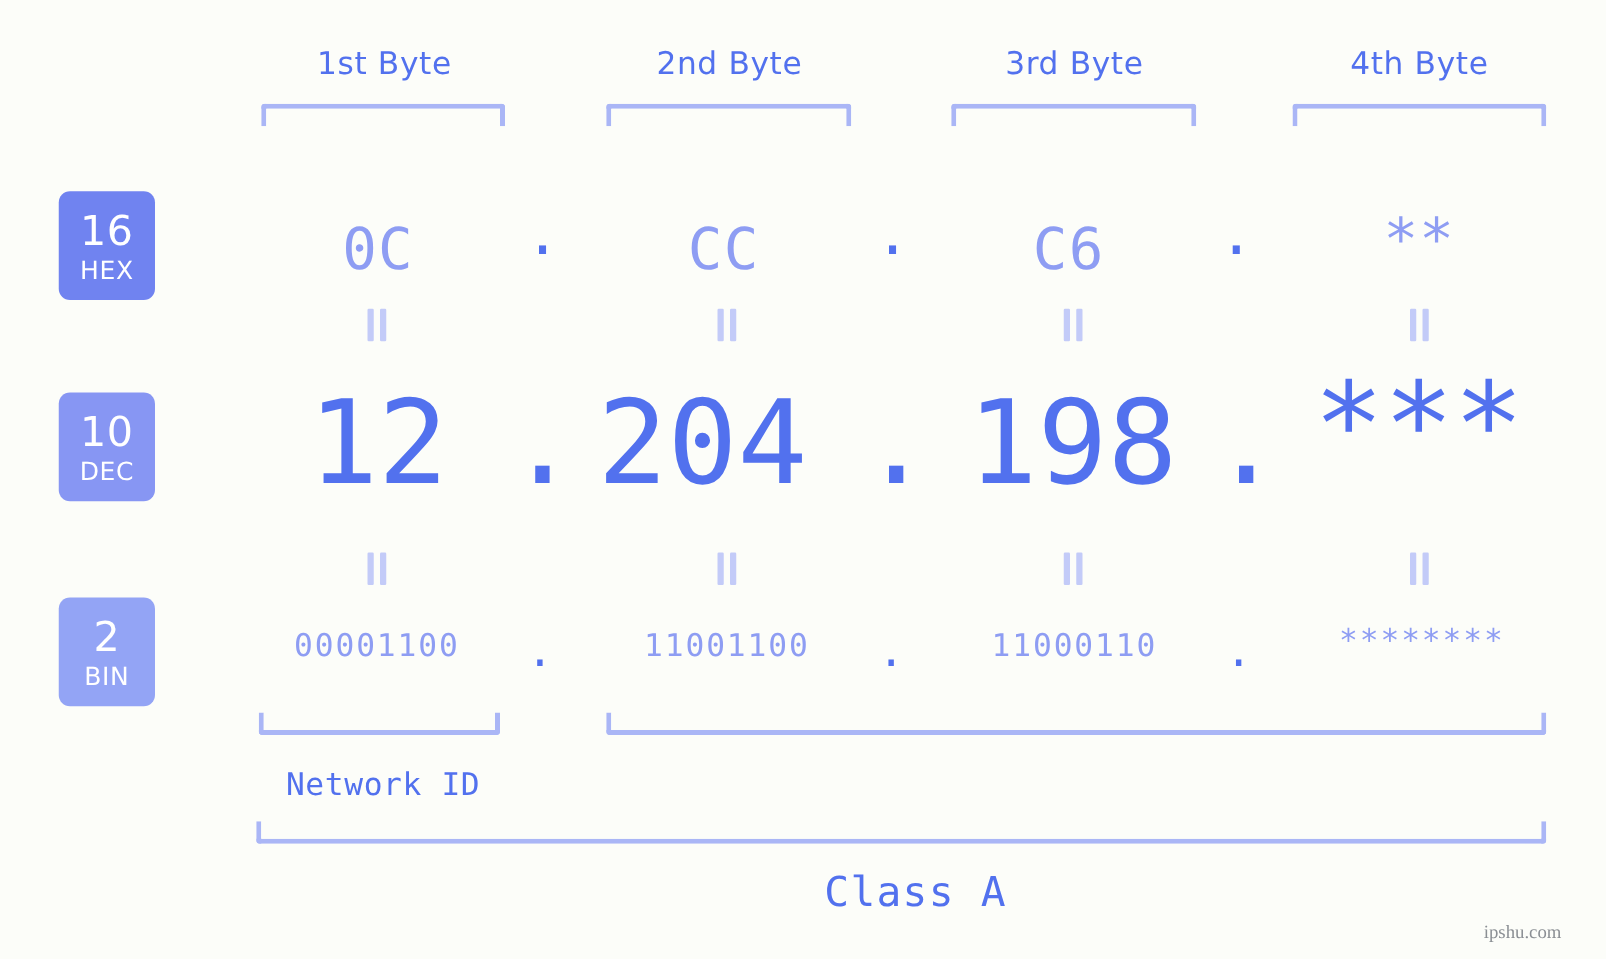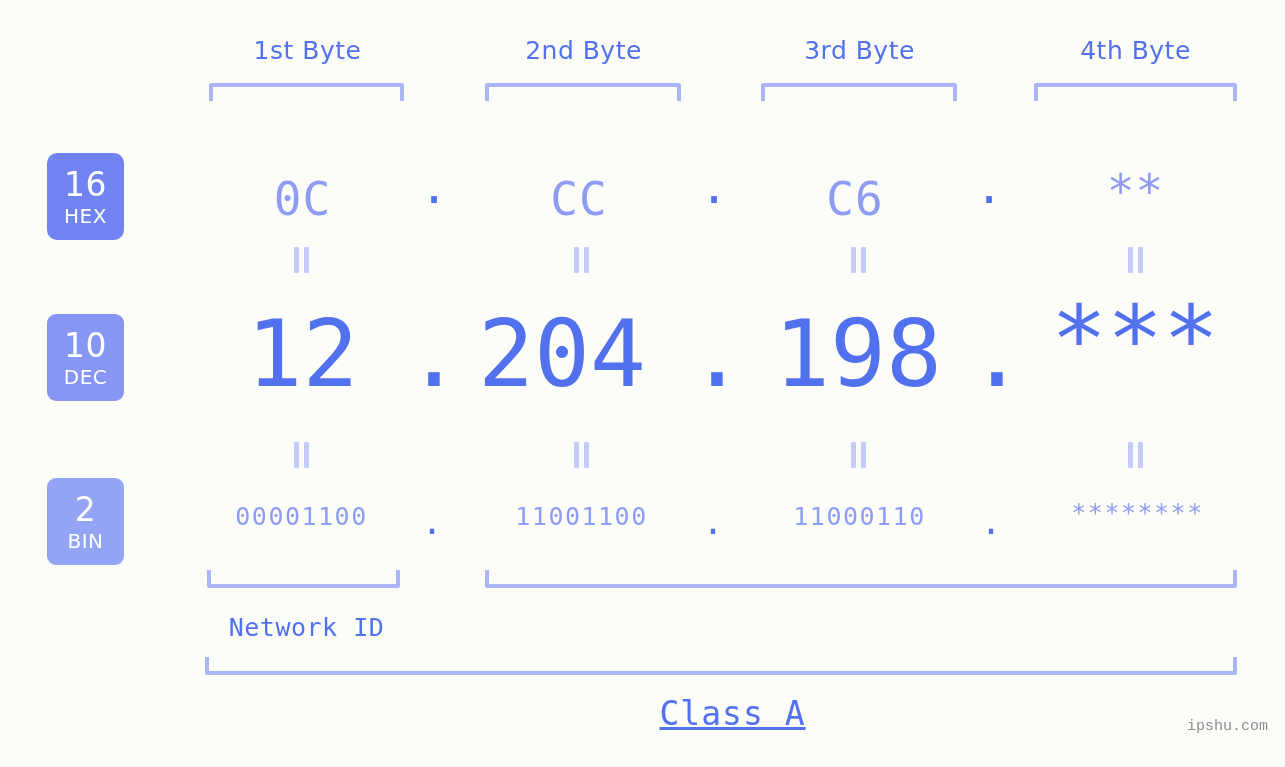--- a/index.html
+++ b/index.html
@@ -141,44 +141,45 @@
     color: #5271ee;
     font-family: "DejaVu Sans Mono", monospace;
     font-size: 33px;
     white-space: nowrap;
     letter-spacing: 1px;
   }
 
   .watermark {
     position: absolute;
     color: #8b8f94;
-    font-family: Liberation Mono, monospace;
+    font-family: Liberation Serif, serif;
     font-size: 15px;
     white-space: nowrap;
+    margin-top: 20px;
   }
 </style>
 </head>
 <body>
 
 <div class="canvas">
 
   <div class="byte-label" style="left:205px; top:36px; width:205px;">1st Byte</div>
   <div class="bracket-top" style="left:209px; top:83px; width:195px;"></div>
 
   <div class="byte-label" style="left:481px; top:36px; width:205px;">2nd Byte</div>
   <div class="bracket-top" style="left:485px; top:83px; width:196px;"></div>
 
   <div class="byte-label" style="left:757px; top:36px; width:205px;">3rd Byte</div>
   <div class="bracket-top" style="left:761px; top:83px; width:196px;"></div>
 
   <div class="byte-label" style="left:1032px; top:36px; width:207px;">4th Byte</div>
   <div class="bracket-top" style="left:1034px; top:83px; width:203px;"></div>
 
   <div class="row-hex">
-    <div class="badge" style="left:47px; top:153px; height:87px; background:#7083f0;border-radius:10px;">
+    <div class="badge" style="left:47px; top:153px; height:87px; background:#7083f0;">
       <span class="num">16</span>
       <span class="sub">HEX</span>
     </div>
 
     <div class="val" style="left:205px; top:160px; width:195px;">0C</div>
     <div class="dot" style="left:408px; top:160px; width:52px;">.</div>
 
     <div class="val" style="left:481px; top:160px; width:196px;">CC</div>
     <div class="dot" style="left:688px; top:160px; width:52px;">.</div>
 
@@ -257,17 +258,17 @@
 
     <div class="val" style="left:1036px; top:498px; width:203px;">********</div>
   </div>
 
   <div class="bracket-bottom" style="left:207px; top:570px; width:193px;"></div>
   <div class="id-label" style="left:205px; top:613px; width:203px;">Network ID</div>
 
   <div class="bracket-bottom" style="left:485px; top:570px; width:752px;"></div>
 
   <div class="bracket-bottom" style="left:205px; top:657px; width:1032px;"></div>
-  <div class="class-label" style="left:630px; top:694px; width:205px;text-decoration:underline;">Class A</div>
+  <div class="class-label" style="left:630px; top:694px; width:205px;">Class A</div>
 
   <div class="watermark" style="left:1187px; top:718px;">ipshu.com</div>
 
 </div>
 
 </body></html>

